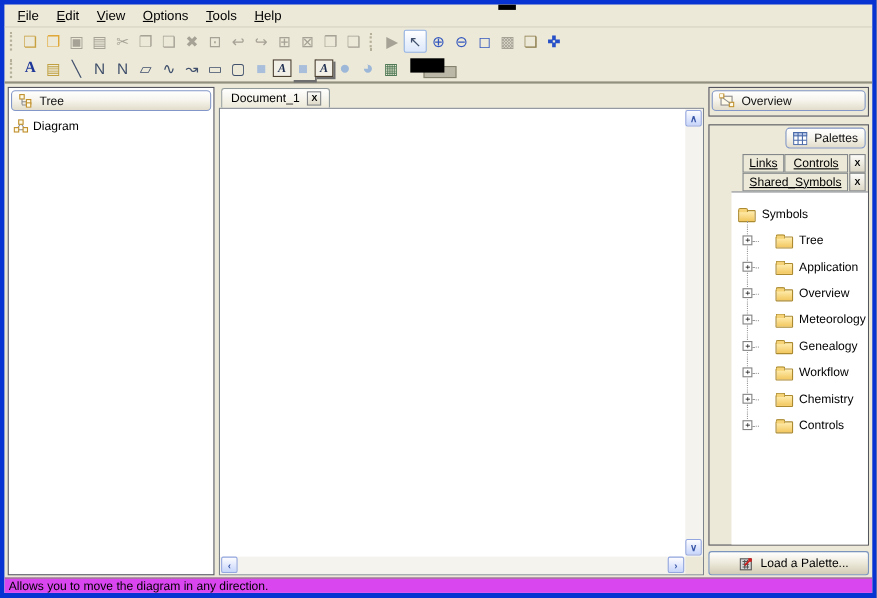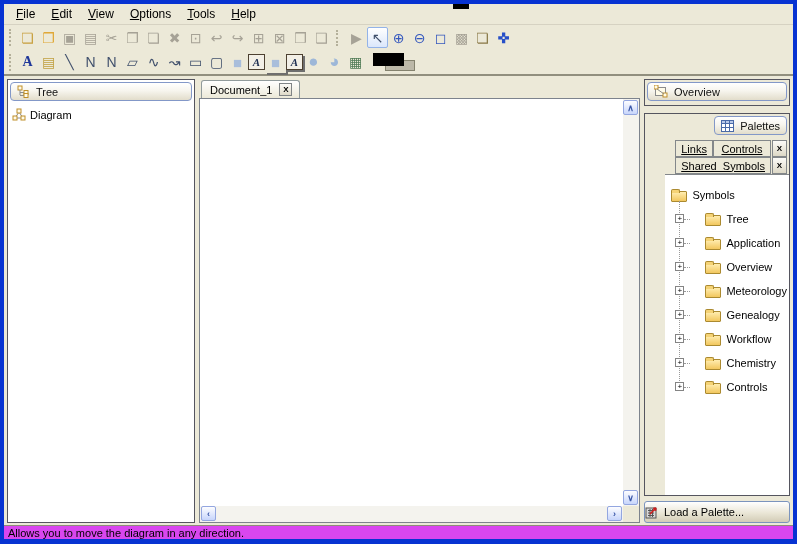--- a/index.html
+++ b/index.html
@@ -97,21 +97,21 @@
   .pchildren .prow::before { content:''; position:absolute; left:13px; top:50%; width:6px; border-top:1px dotted #9a9a9a; }
   .ebox { position:absolute; left:4px; top:50%; margin-top:-5px; width:9px; height:9px; border:1px solid #848484;
           background:#fff; font-size:8px; line-height:7px; text-align:center; color:#000; z-index:2; }
   .ebox::before { content:'+'; }
   .folder { width:16px; height:11px; background:linear-gradient(#ffedb0,#f2c75e); border:1px solid #ab8a30;
             border-radius:1px; position:relative; margin-top:3px; flex:0 0 auto; }
   .folder::before { content:''; position:absolute; top:-3px; left:-1px; width:7px; height:3px;
                     background:#f5d376; border:1px solid #ab8a30; border-bottom:none; border-radius:2px 2px 0 0; }
   .load-btn { height:22px; margin-top:5px; border:1px solid #7b94bd; border-radius:3px;
               background:linear-gradient(#ffffff,#eae6d6 55%,#d2ccb6); display:flex; align-items:center;
-              justify-content:flex-start; gap:6px; font-size:11px; flex:0 0 auto; }
+              justify-content:center; gap:6px; font-size:11px; flex:0 0 auto;padding-left:10px; }
 
   
   .statusbar { height:14px; border-top:1px solid #8e8c7a; background:#d946ef; display:flex; align-items:center;
                padding-left:4px; font-size:11px; flex:0 0 auto; }
 
   svg .oln { stroke:#c08f2a; fill:#fffbe8; }
   svg .ln { stroke:#8c8c8c; fill:none; }
 </style>
 </head>
 <body>

